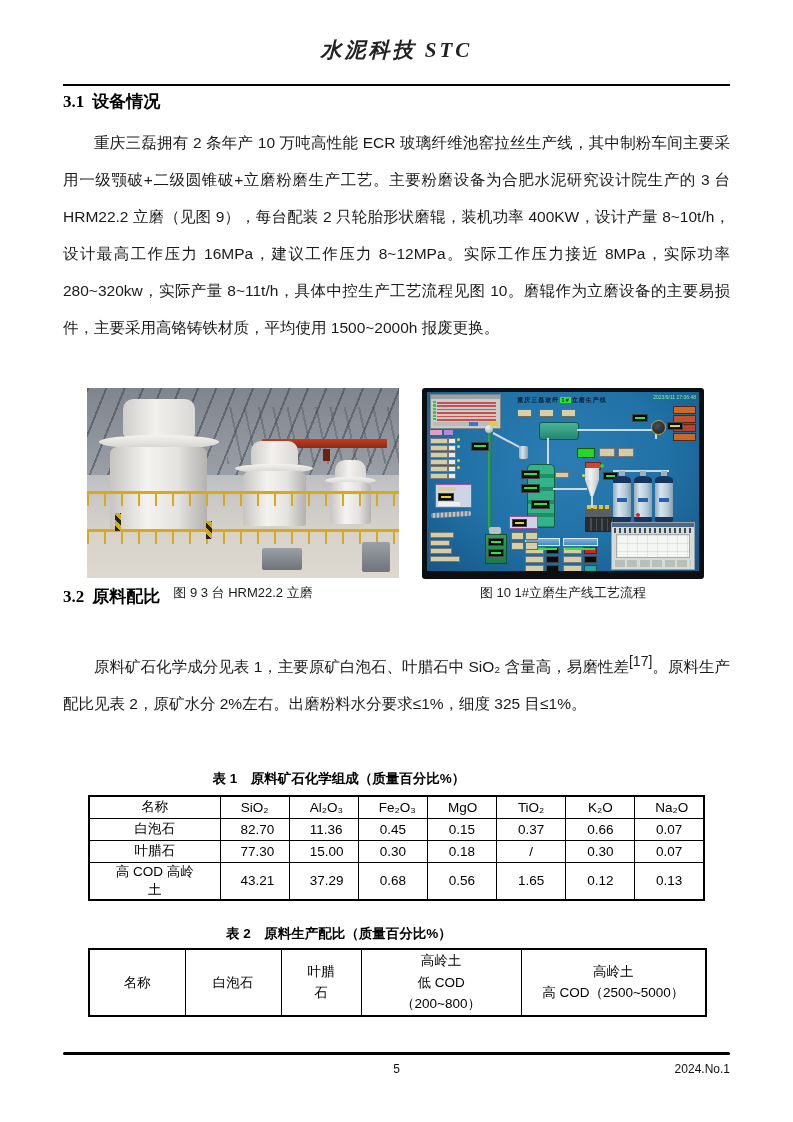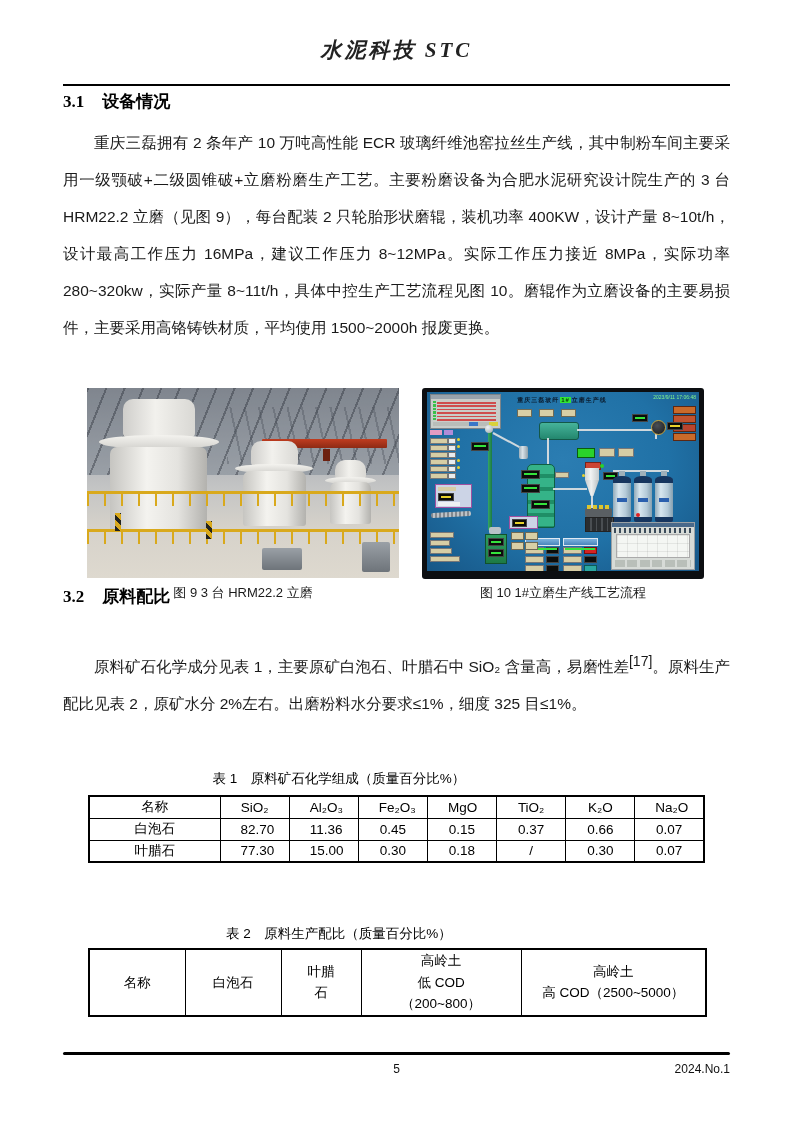--- a/index.html
+++ b/index.html
@@ -9,21 +9,21 @@
     overflow:hidden;
   }
   .abs{position:absolute;}
   
   .journal-title{top:36px;left:0;width:793px;text-align:center;
     font-family:"Liberation Serif","DejaVu Serif",serif;font-style:italic;
     font-weight:bold;font-size:21px;letter-spacing:3px;color:#222;}
   .header-rule{top:84px;left:63px;width:667px;height:2px;background:#000;}
   
   .sec-heading{left:63px;font-size:17px;font-weight:bold;color:#000;}
-  .sec-heading .num{font-family:"Liberation Serif","DejaVu Serif",serif;margin-right:18px;}
+  .sec-heading .num{font-family:"Liberation Serif","DejaVu Serif",serif;margin-right:8px;}
   .para{left:63px;width:667px;font-size:15.5px;line-height:37px;
     text-align:justify;text-indent:2em;color:#1a1a1a;}
   .para sup{font-size:14px;line-height:0;}
   .caption{top:584px;font-size:13px;color:#1a1a1a;text-align:center;}
   
   .photo{left:87px;top:388px;width:312px;height:190px;overflow:hidden;
     background:linear-gradient(180deg,#8e959e 0%,#a8adb3 28%,#c3c4c4 52%,#d6d2ca 74%,#ded9cf 100%);}
   .roof{position:absolute;top:0;left:0;width:100%;height:46%;
     background:
       repeating-linear-gradient(112deg,rgba(52,57,66,.45) 0 2px,rgba(150,156,164,.12) 2px 17px),
@@ -112,21 +112,21 @@
   .trend-labels{position:absolute;left:3px;bottom:2px;right:3px;height:7px;
     background:repeating-linear-gradient(90deg,#b9bfb9 0 10px,#d7dbd7 10px 12.5px);}
   .bluebar{top:146px;width:33px;height:6px;border:1px solid #dfe9f2;
     background:linear-gradient(180deg,#7db3de,#4a86bb);}
   .minirow-label{width:17px;height:5px;background:#d6cda5;border:1px solid #777;}
   .minirow-val{width:11px;height:5px;}
   .hopper-g{left:58px;top:142px;width:20px;height:28px;background:linear-gradient(180deg,#2f9e5f,#1d7a44);border:1px solid #11512c;}
   .hopper-top{left:62px;top:135px;width:12px;height:7px;background:#b9c2c8;border-radius:2px;}
   .btn-beige{width:11px;height:6px;background:#d8cfa6;border:1px solid #6e6a55;}
   
-  .tbl-title{left:0;width:678px;text-align:center;font-weight:normal;font-size:13.5px;color:#000;}
+  .tbl-title{left:0;width:678px;text-align:center;font-weight:bold;font-size:13.5px;color:#000;}
   table.doc{border-collapse:collapse;table-layout:fixed;}
   table.doc td,table.doc th{border:1px solid #000;text-align:center;vertical-align:middle;
     font-size:13.5px;font-weight:normal;color:#000;padding:0 20px;overflow:hidden;}
   table.doc{border:2px solid #000;}
   #table1{left:88px;top:795px;width:617px;}
   #table1 tr{height:22px;}
   #table2{left:88px;top:948px;width:617px;}
   .t2-head{height:46px;line-height:1.6;}
   .t2-row{height:28px;}
   
@@ -422,20 +422,30 @@
   <tr>
     <td>叶腊石</td>
         <td>77.30</td>
         <td>15.00</td>
         <td>0.30</td>
         <td>0.18</td>
         <td>/</td>
         <td>0.30</td>
         <td>0.07</td>
   </tr>
+  <tr>
+    <td>高 COD 高岭土</td>
+        <td>43.21</td>
+        <td>37.29</td>
+        <td>0.68</td>
+        <td>0.56</td>
+        <td>1.65</td>
+        <td>0.12</td>
+        <td>0.13</td>
+  </tr>
 </tbody>
   </table>
 
 <div class="abs tbl-title" style="top:925px;">表 2　原料生产配比（质量百分比%）</div>
 <table class="abs doc" id="table2">
   <colgroup>
       <col style="width:96px;">
       <col style="width:96px;">
       <col style="width:80px;">
       <col style="width:160px;">

